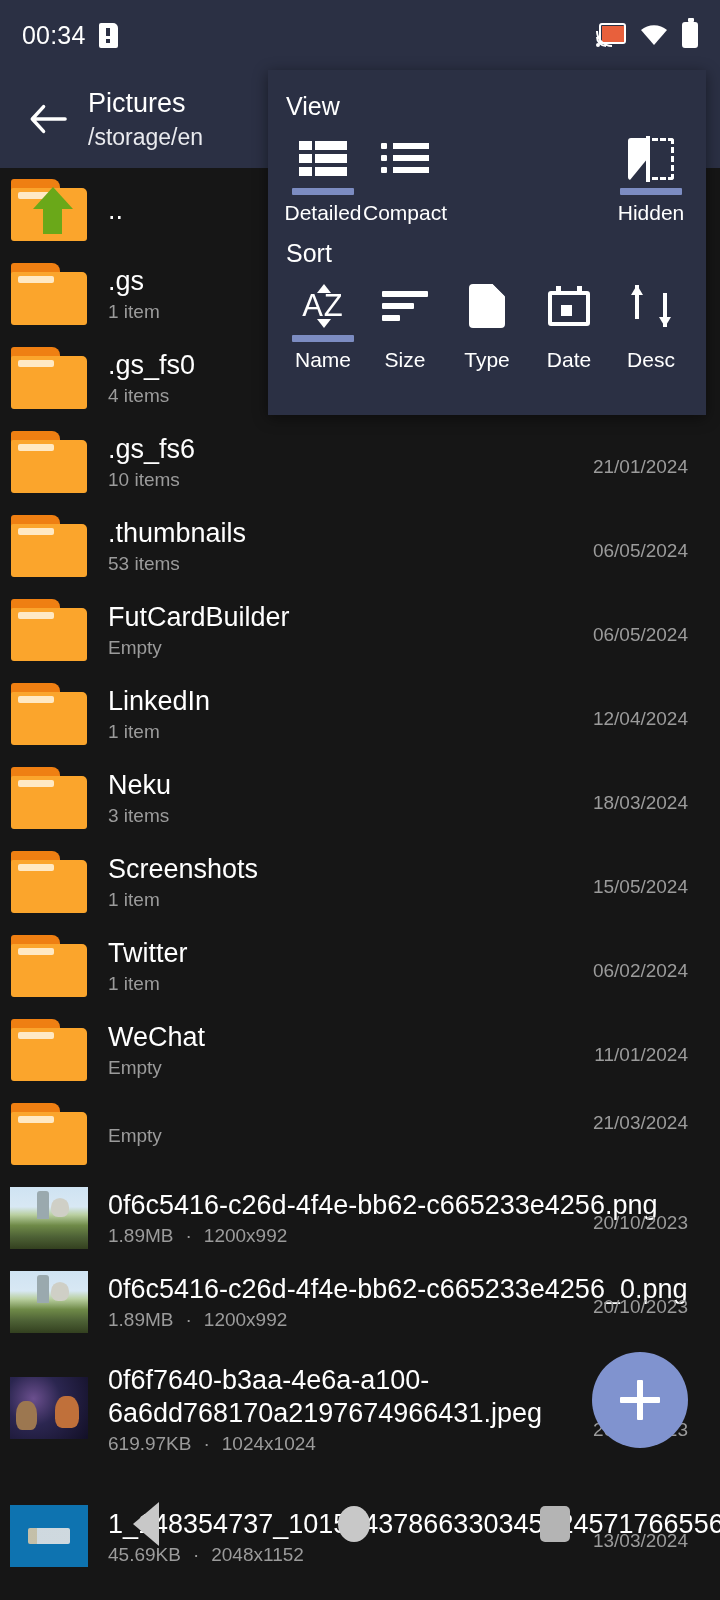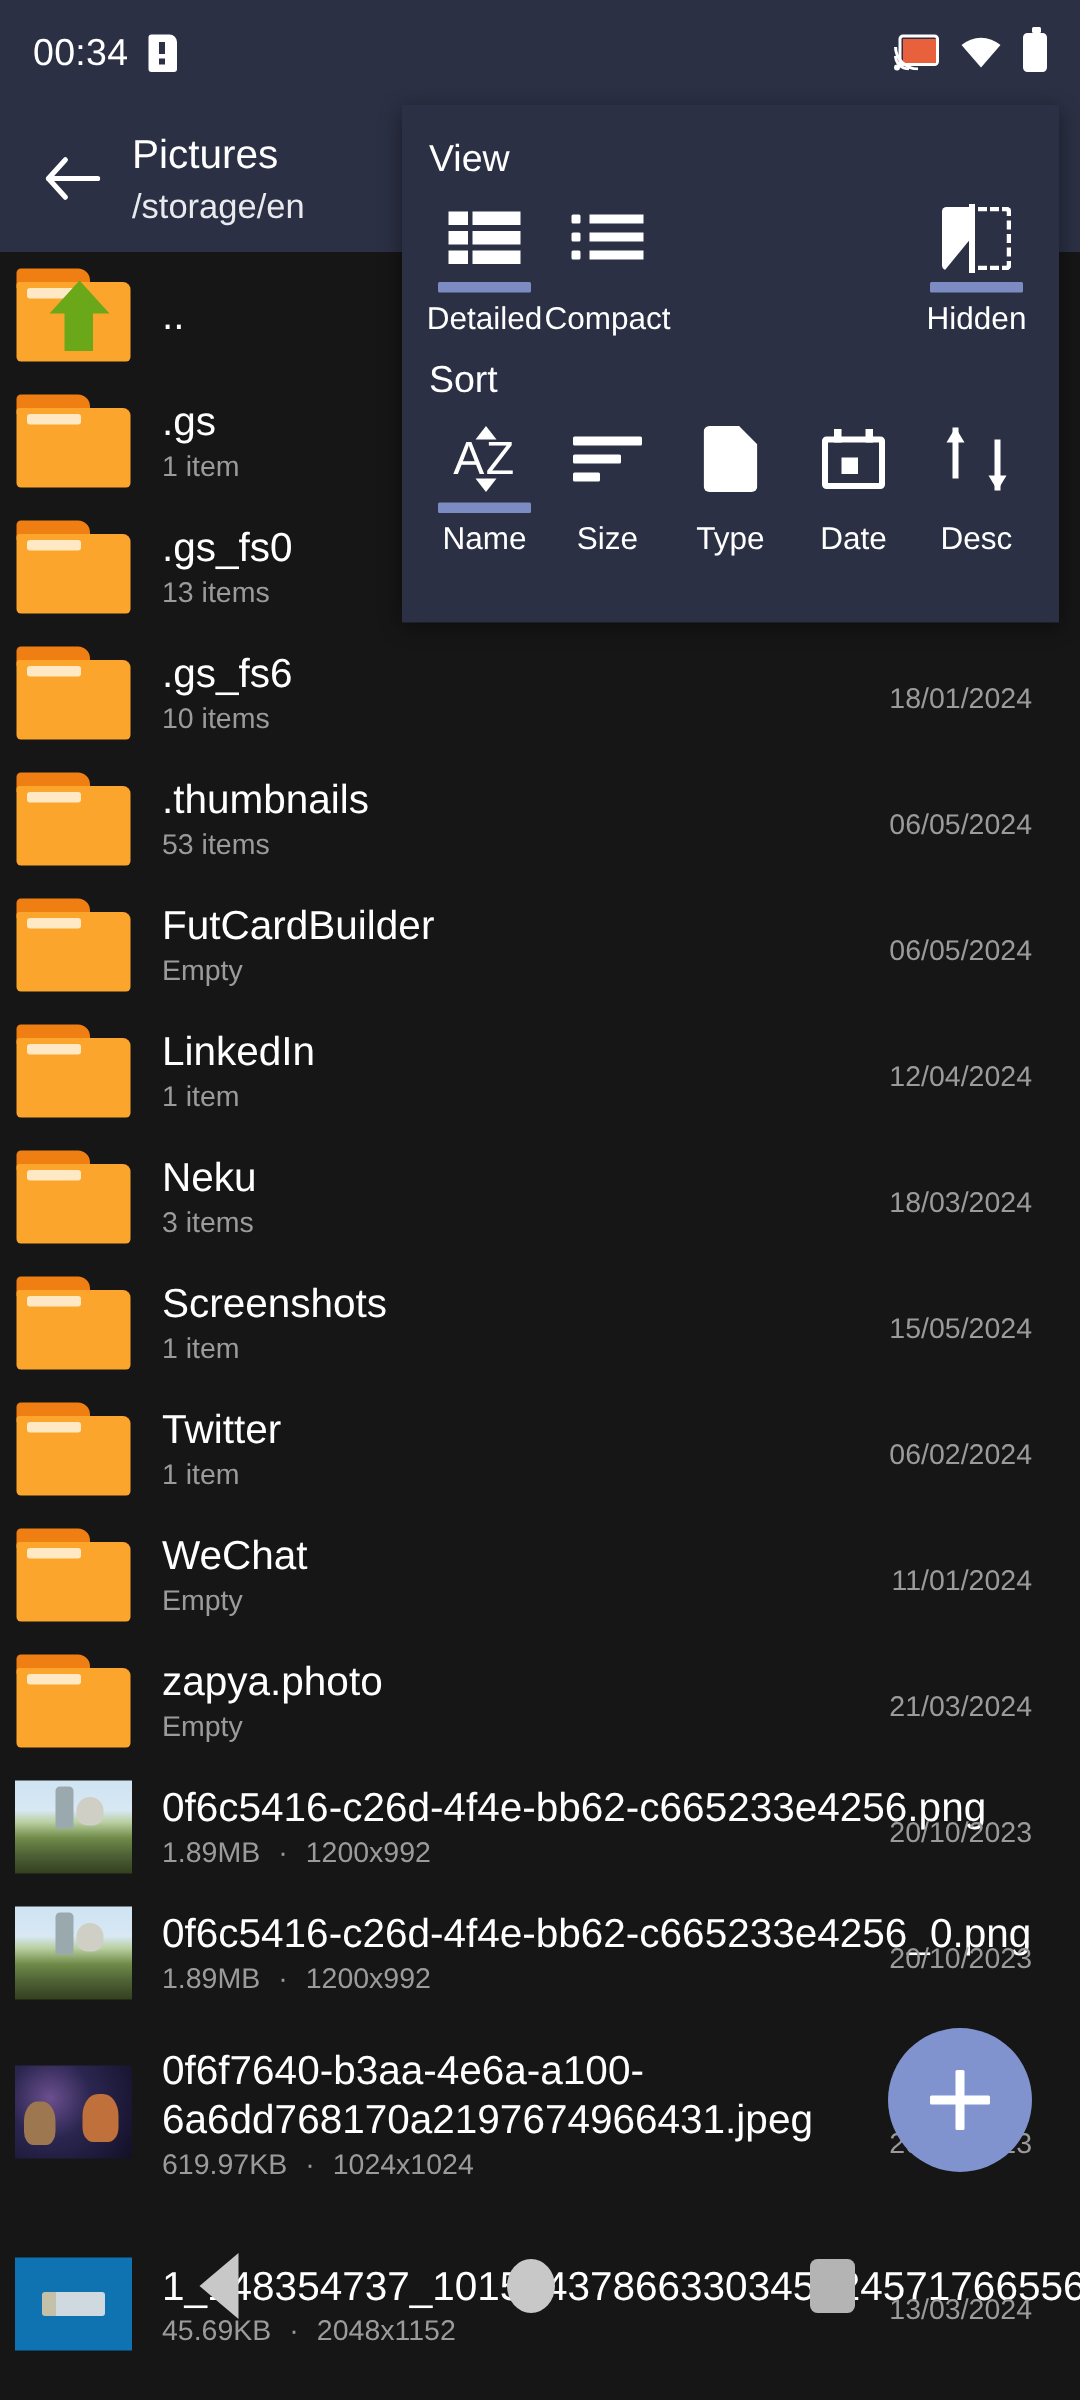--- a/index.html
+++ b/index.html
@@ -330,38 +330,38 @@
       <div class="thumbbox">
         <span class="folder">
           <span class="tab"></span>
           <span class="body"></span>
           <span class="strip"></span>
         </span>
       </div>
       <div class="meta">
         <div class="fname">.gs_fs0</div>
         <div class="subline">
-          <span>13 items</span>
+          <span>4 items</span>
         </div>
       </div>
     </div>
     <div class="row">
       <div class="thumbbox">
         <span class="folder">
           <span class="tab"></span>
           <span class="body"></span>
           <span class="strip"></span>
         </span>
       </div>
       <div class="meta">
         <div class="fname">.gs_fs6</div>
         <div class="subline">
           <span>10 items</span>
         </div>
-        <div class="date" style="bottom: 13px;">18/01/2024</div>
+        <div class="date" style="bottom: 13px;">21/01/2024</div>
       </div>
     </div>
     <div class="row">
       <div class="thumbbox">
         <span class="folder">
           <span class="tab"></span>
           <span class="body"></span>
           <span class="strip"></span>
         </span>
       </div>
@@ -471,21 +471,20 @@
     </div>
     <div class="row">
       <div class="thumbbox">
         <span class="folder">
           <span class="tab"></span>
           <span class="body"></span>
           <span class="strip"></span>
         </span>
       </div>
       <div class="meta">
-        <div class="fname">zapya.photo</div>
         <div class="subline">
           <span>Empty</span>
         </div>
         <div class="date" style="bottom: 13px;">21/03/2024</div>
       </div>
     </div>
     <div class="row">
       <div class="thumbbox">
         <div class="thumb th-cliff"></div>
       </div>

